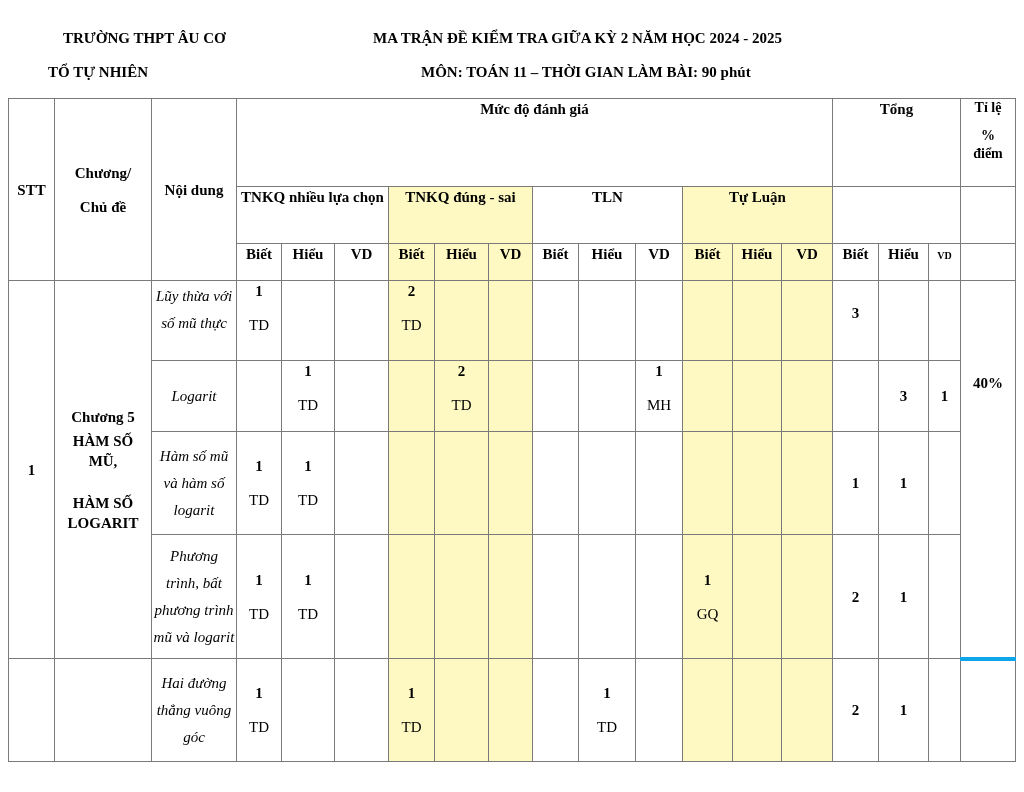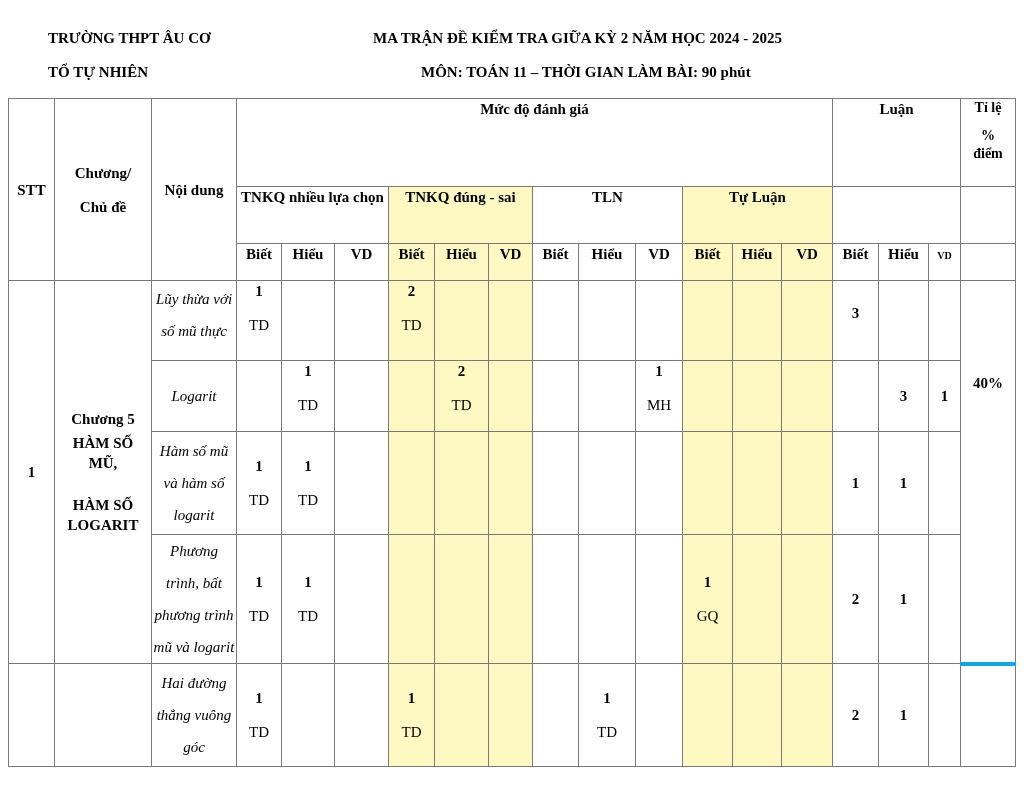--- a/index.html
+++ b/index.html
@@ -7,27 +7,27 @@
          font-family:"Liberation Serif", serif; color:#000; }
   .hdr { position:absolute; font-weight:bold; font-size:15px; white-space:nowrap; }
   table { position:absolute; left:8px; top:98px; border-collapse:collapse; table-layout:fixed; }
   td { border:1px solid #7a7a7a; padding:0; text-align:center; vertical-align:middle;
        font-size:15px; line-height:20px; }
   td.h { font-weight:bold; }
   td.sh { background:#fef9c3; }
   td.top { vertical-align:top; }
   .num { font-weight:bold; display:block; }
   .code { display:block; margin-top:14px; }
-  .it { font-style:italic; line-height:32px; }
+  .it { font-style:italic; line-height:27px; }
   .small { font-size:10px; vertical-align:top; padding-top:2px; }
 </style>
 </head>
 <body>
 
-<div class="hdr" style="left:48px;top:30px;">TRƯỜNG THPT ÂU CƠ</div>
+<div class="hdr" style="left:63px;top:30px;">TRƯỜNG THPT ÂU CƠ</div>
 <div class="hdr" style="left:48px;top:64px;">TỔ TỰ NHIÊN</div>
 <div class="hdr" style="left:373px;top:30px;">MA TRẬN ĐỀ KIỂM TRA GIỮA KỲ 2 NĂM HỌC 2024 - 2025</div>
 <div class="hdr" style="left:421px;top:64px;">MÔN: TOÁN 11 – THỜI GIAN LÀM BÀI: 90 phút</div>
 
 <table>
   <colgroup>
     <col style="width:46px">
       <col style="width:97px">
       <col style="width:85px">
     <col style="width:45px">
@@ -50,21 +50,21 @@
 
   <tbody>
       <tr style="height:88px">
     <td class="h" rowspan="3">STT</td>
     <td class="h" rowspan="3">
       <div>Chương/</div>
       <div style="margin-top:14px">Chủ đề</div>
     </td>
     <td class="h" rowspan="3">Nội dung</td>
     <td class="h top" colspan="12">Mức độ đánh giá</td>
-    <td class="h top" colspan="3">Luận</td>
+    <td class="h top" colspan="3">Tổng</td>
     <td class="h top" style="font-size:14px;line-height:18px;padding-top:0">
       <div>Tỉ lệ</div>
       <div style="margin-top:10px">%</div>
       <div>điểm</div>
     </td>
   </tr>
 
   <tr style="height:57px">
     <td class="h top" colspan="3">TNKQ nhiều lựa chọn</td>
     <td class="h top sh" colspan="3">TNKQ đúng - sai</td>

